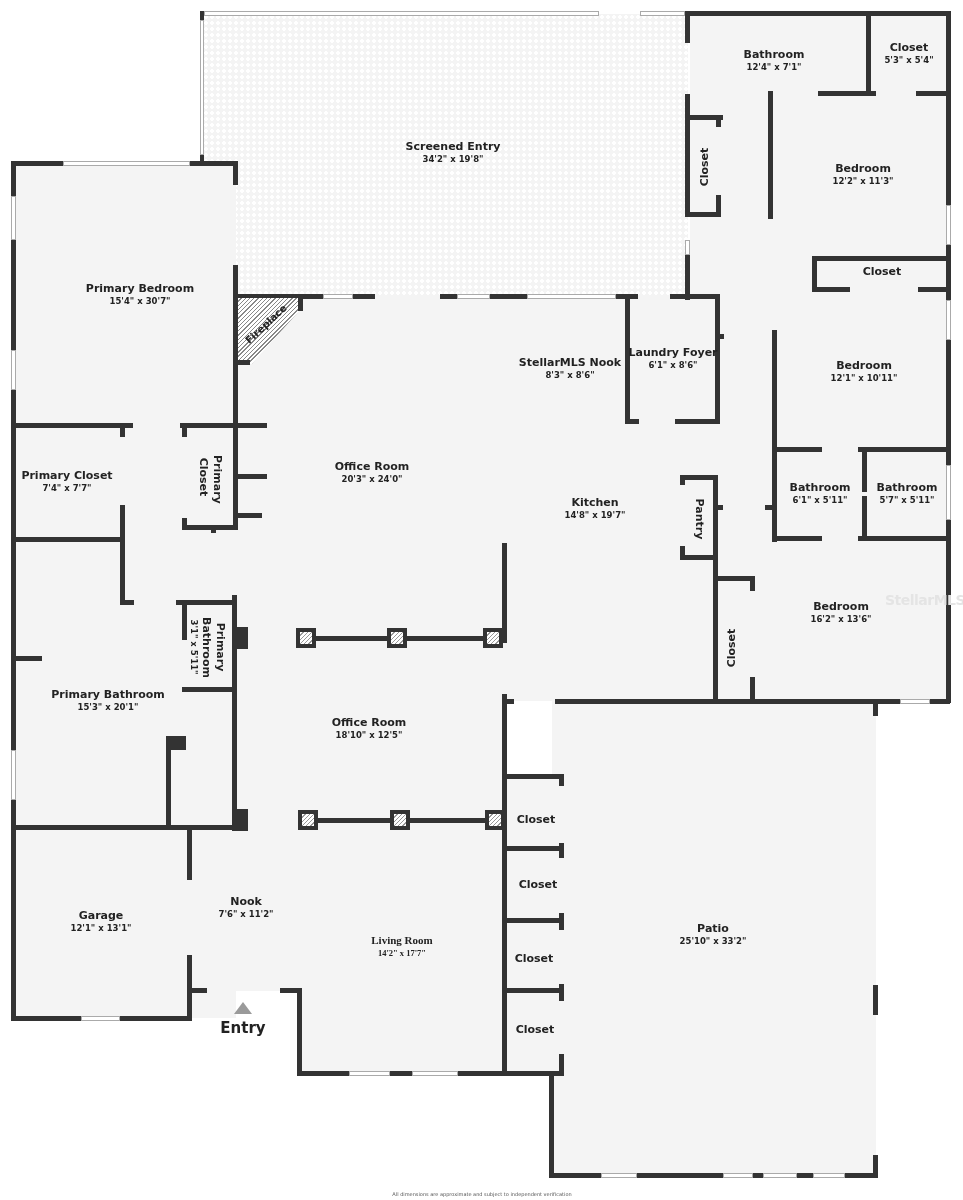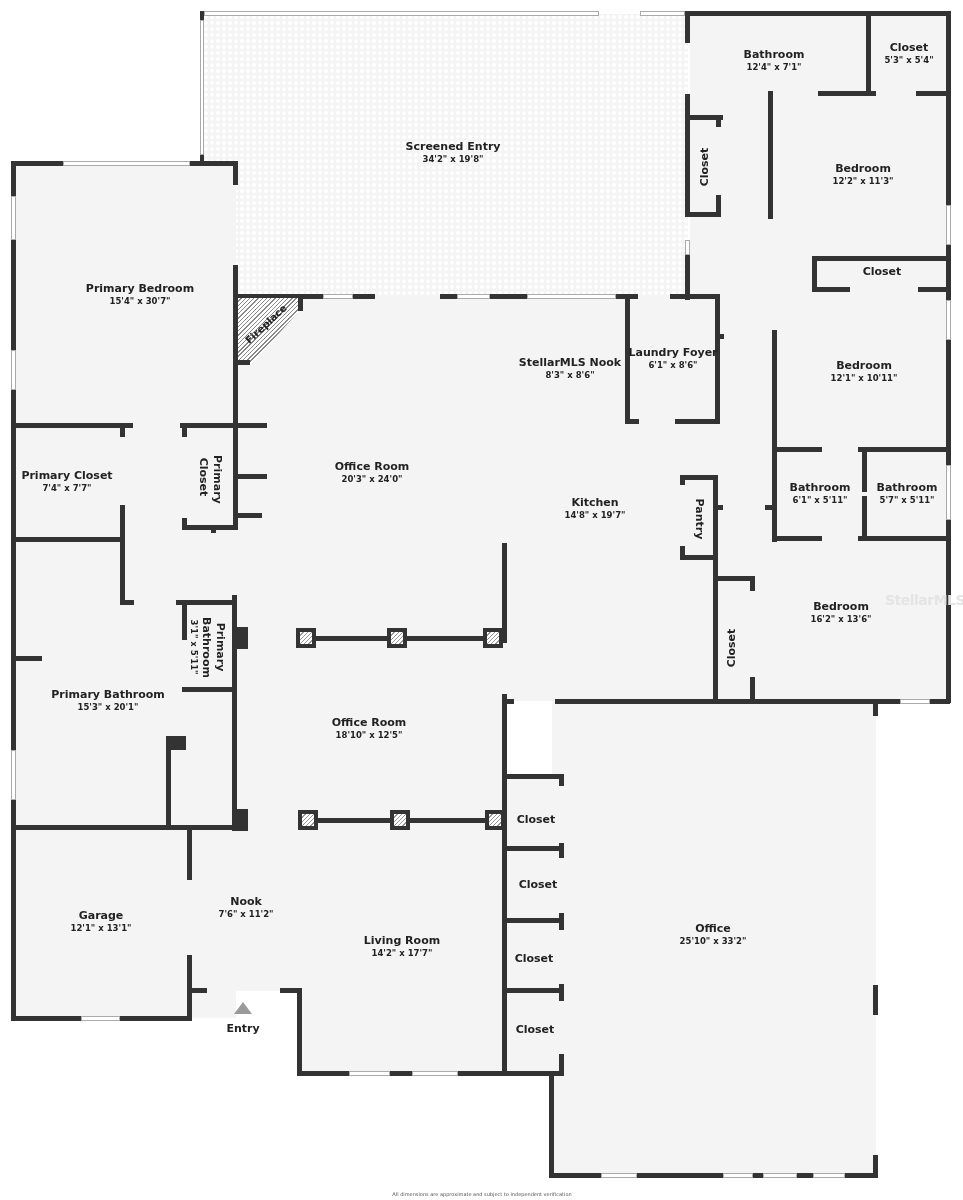--- a/index.html
+++ b/index.html
@@ -21,21 +21,21 @@
   .label .name { font-weight:bold; font-size:11px; display:block; }
   .label .dim { font-weight:bold; font-size:8.5px; display:block; }
   .rot90 { transform:translate(-50%,-50%) rotate(90deg); }
   .rot270 { transform:translate(-50%,-50%) rotate(-90deg); }
   .fireplace { position:absolute; left:238px; top:298px; width:62px; height:66px;
     background: repeating-linear-gradient(135deg,#fff 0 2px,#888 2px 3px);
     clip-path: polygon(0 0, 100% 0, 100% 18%, 22% 100%, 0 100%); }
   .fp-label { position:absolute; left:266px; top:324px; font-size:10px; font-weight:bold; transform:translate(-50%,-50%) rotate(-43deg); }
   .entry-arrow { position:absolute; left:234px; top:1002px; width:0; height:0;
     border-left:9px solid transparent; border-right:9px solid transparent; border-bottom:12px solid #9a9a9a; }
-  .entry-label { position:absolute; left:243px; top:1028px; transform:translate(-50%,-50%); font-size:11px; font-weight:bold; }
+  .entry-label { position:absolute; left:243px; top:1028px; transform:translate(-50%,-50%); font-size:15px; font-weight:bold; }
   .watermark { position:absolute; left:925px; top:600px; transform:translate(-50%,-50%); font-size:14px; font-weight:bold; color:#e4e4e4; letter-spacing:-0.5px; }
   .disclaimer { position:absolute; left:482px; top:1194px; transform:translate(-50%,-50%); font-size:5px; color:#555; white-space:nowrap; }
 </style>
 </head>
 <body>
 
 <div id="plan">
 
   <div class="patio" style="left:203px;top:14px;width:485px;height:283px;"></div>
   <div class="floor" style="left:14px;top:164px;width:222px;height:262px;"></div>
@@ -304,24 +304,24 @@
       <span class="name">Closet</span>
     </div>
   <div class="label" style="left:246px;top:907px;">
       <span class="name">Nook</span>
       <span class="dim">7'6" x 11'2"</span>
     </div>
   <div class="label" style="left:101px;top:921px;">
       <span class="name">Garage</span>
       <span class="dim">12'1" x 13'1"</span>
     </div>
-  <div class="label" style="left:402px;top:946px;">
+  <div class="label" style="left:402px;top:946px;font-family:Liberation Serif, serif;">
       <span class="name">Living Room</span>
       <span class="dim">14'2" x 17'7"</span>
     </div>
   <div class="label" style="left:713px;top:934px;">
-      <span class="name">Office</span>
+      <span class="name">Patio</span>
       <span class="dim">25'10" x 33'2"</span>
     </div>
 
   <div class="watermark">StellarMLS</div>
   <div class="disclaimer">All dimensions are approximate and subject to independent verification</div>
 </div>
 
 </body></html>

